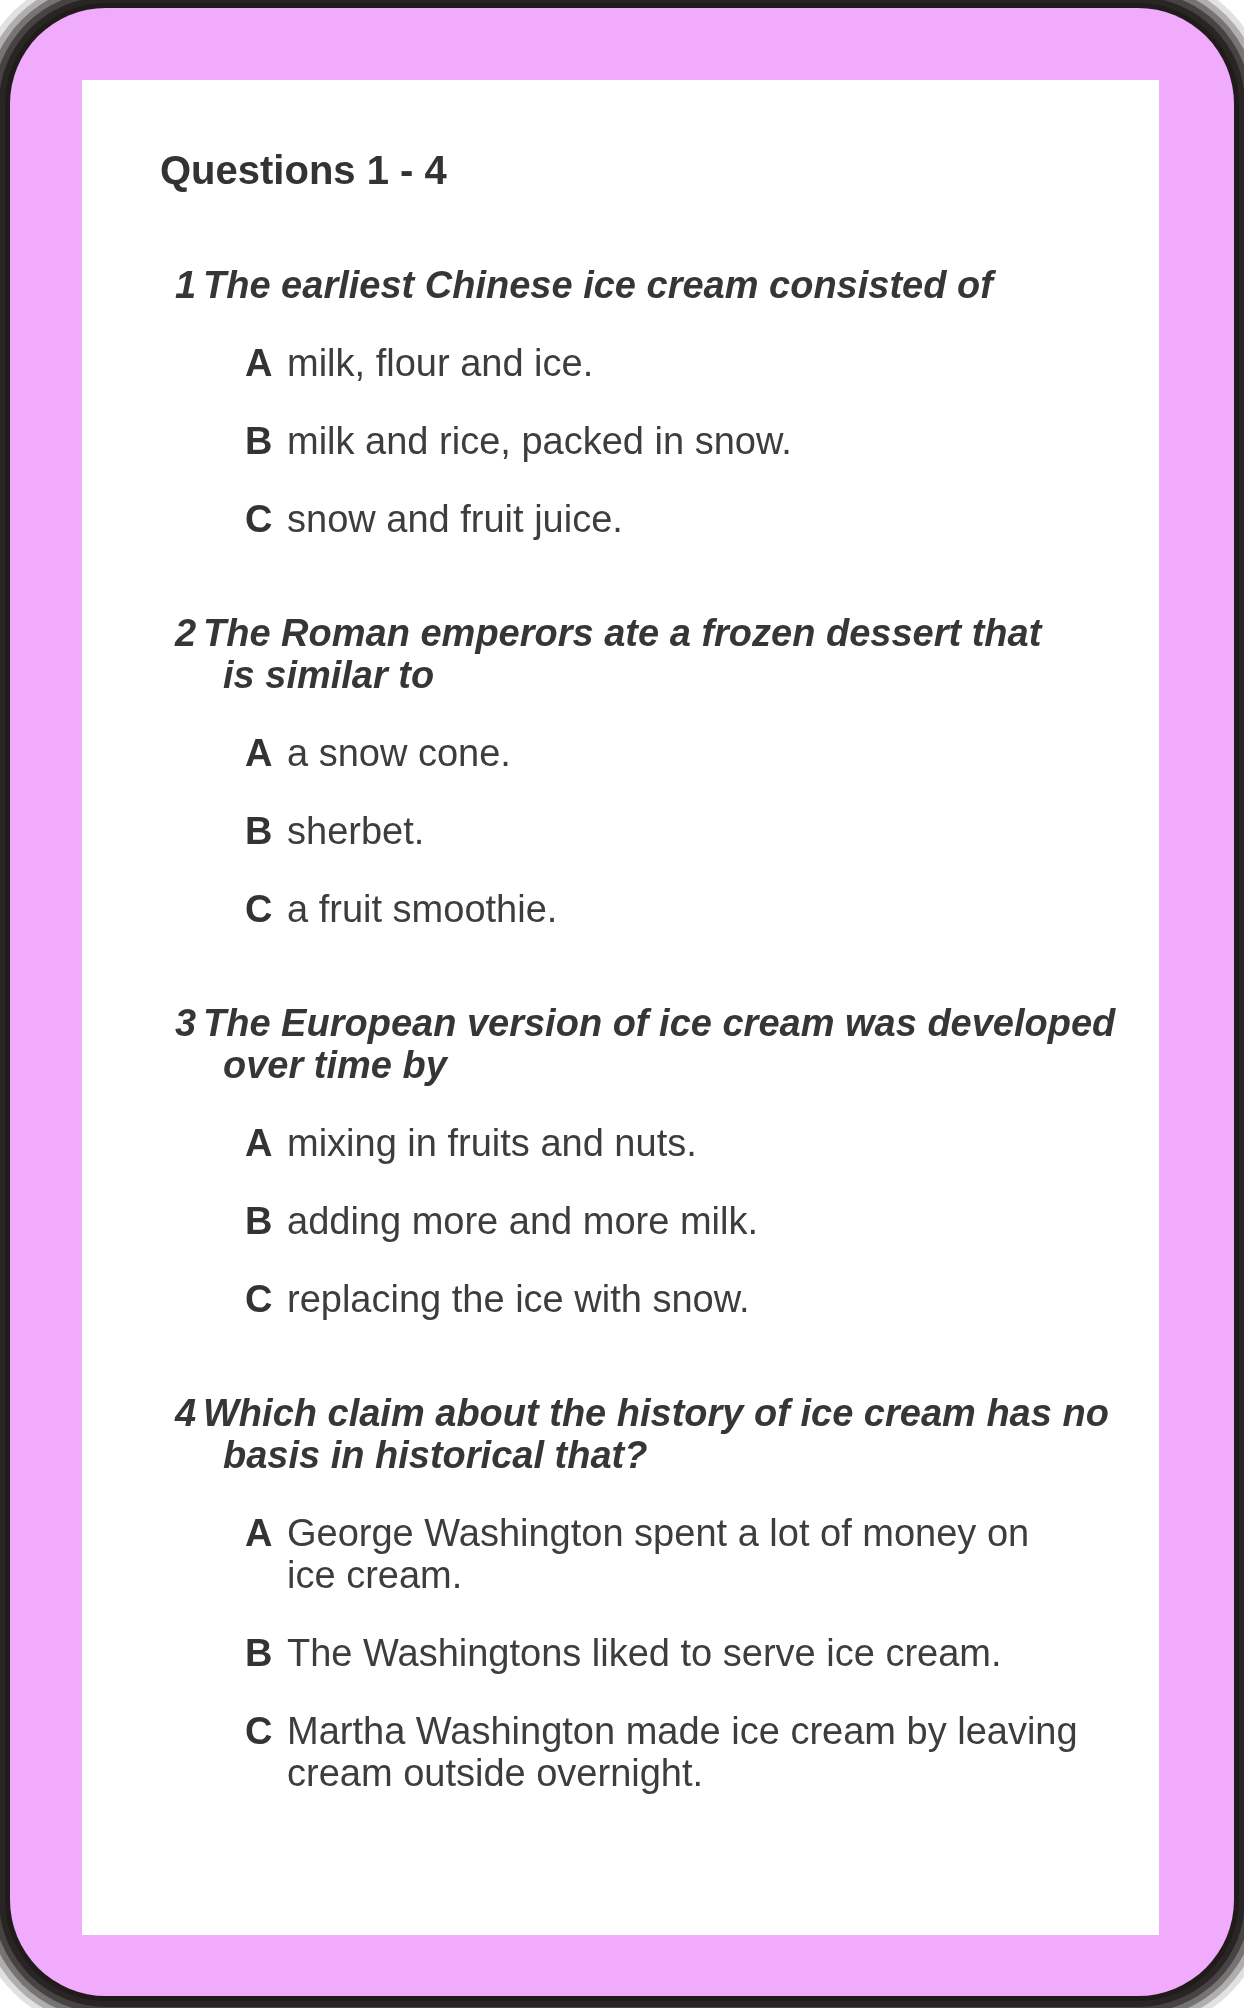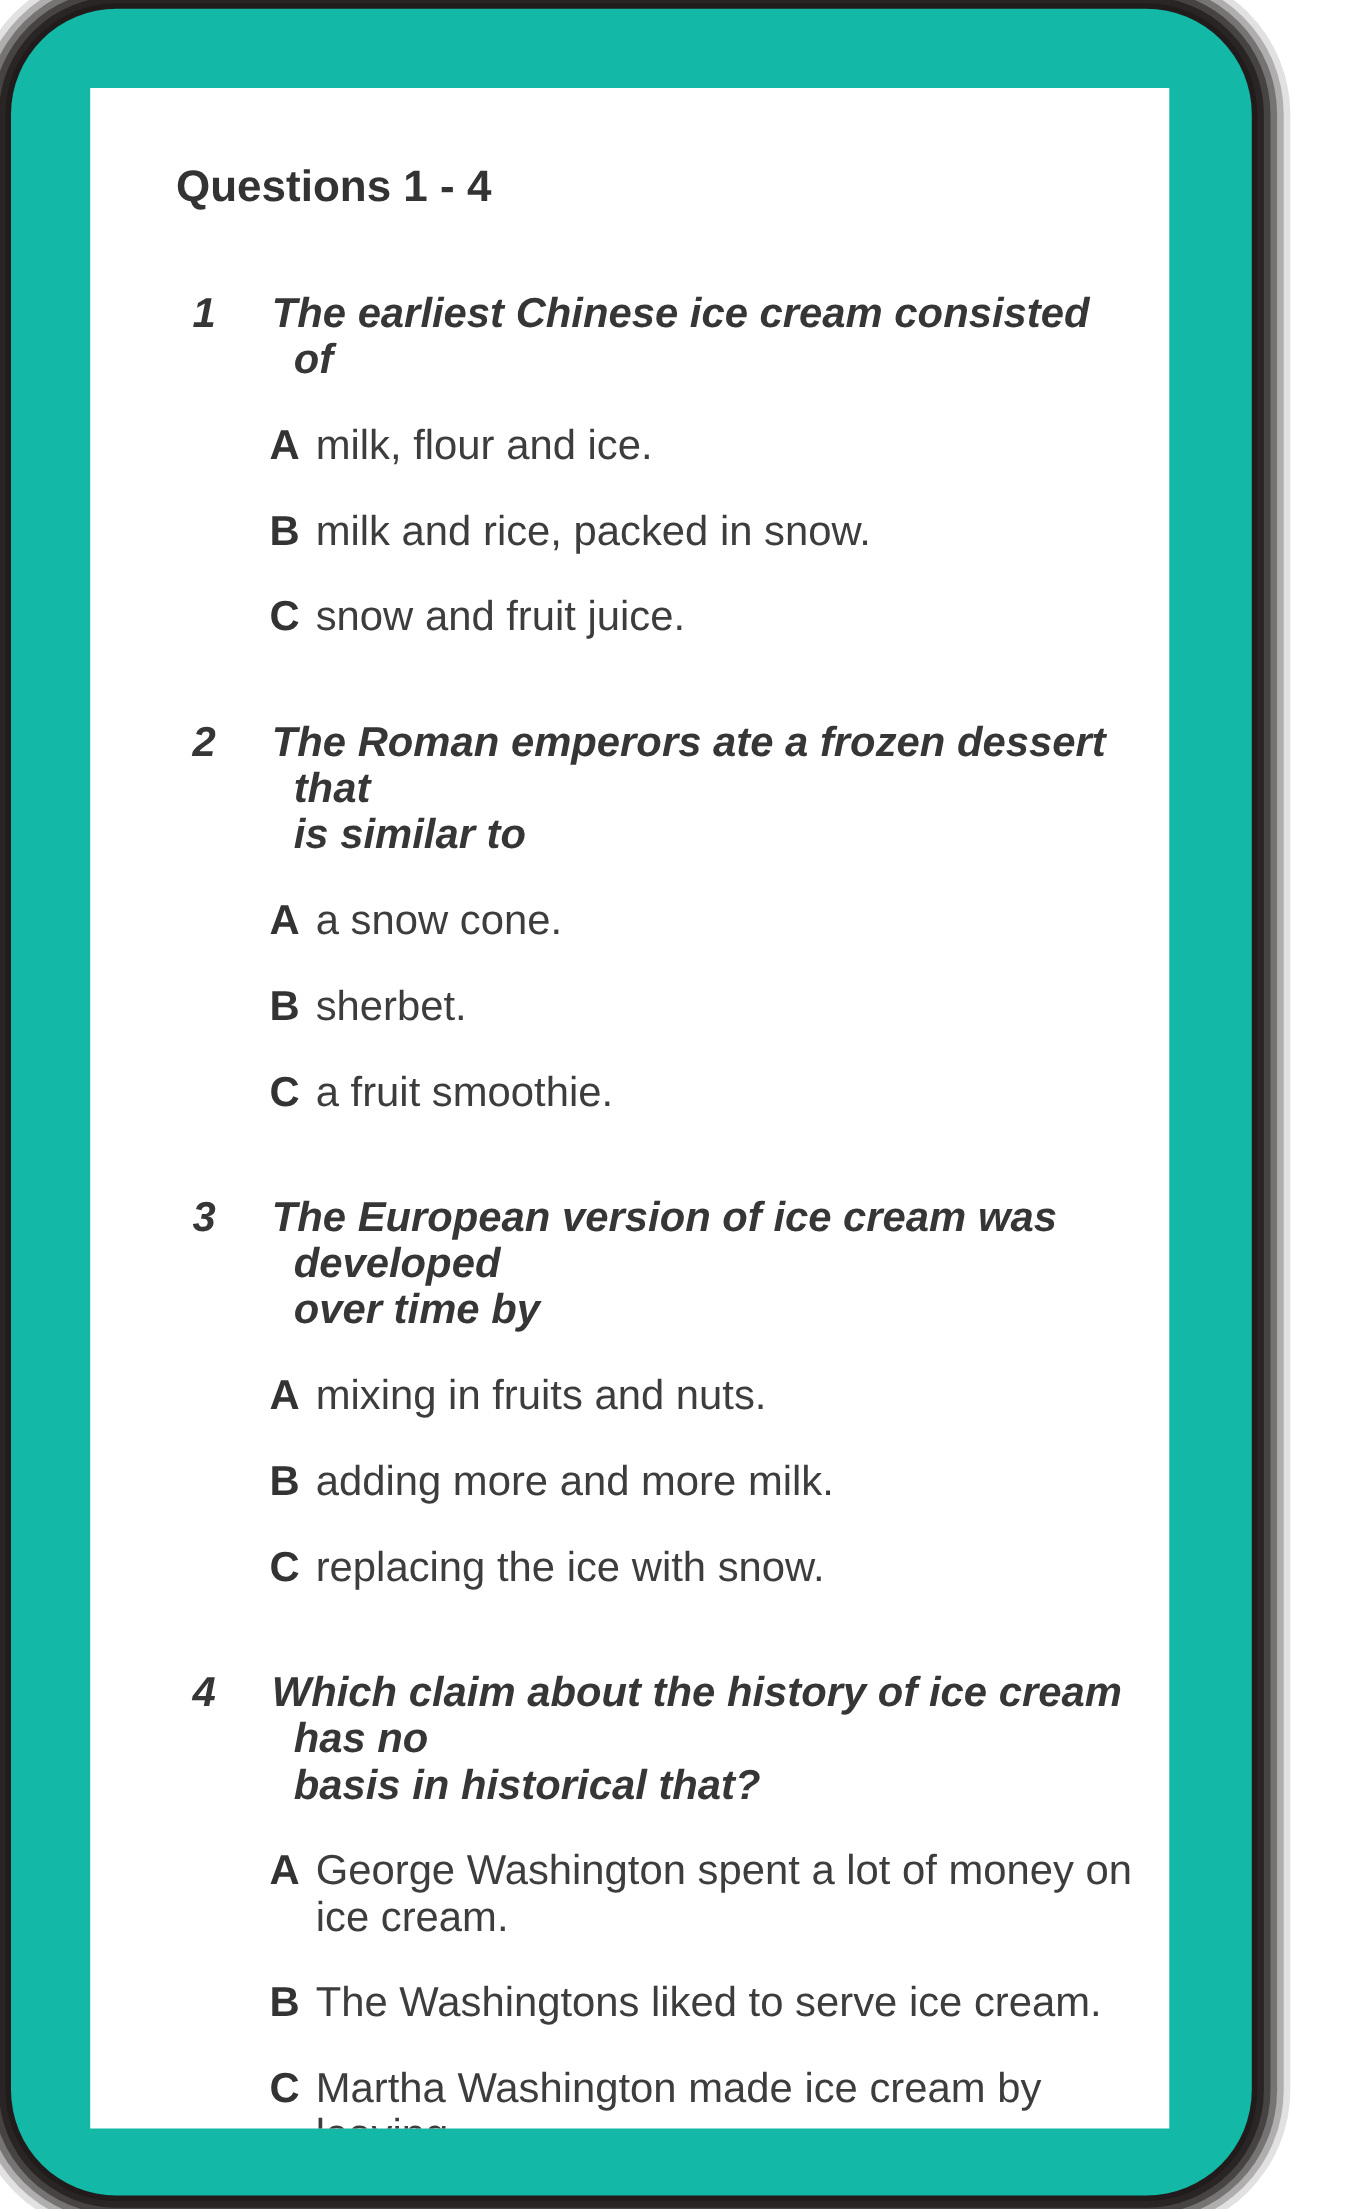--- a/index.html
+++ b/index.html
@@ -9,23 +9,23 @@
     height: 2008px;
     background: #ffffff;
     overflow: hidden;
     font-family: "Liberation Sans", sans-serif;
   }
 
   .device-frame {
     position: absolute;
     left: 10px;
     top: 8px;
-    width: 1128px;
+    width: 1224px;
     height: 1988px;
-    background: #14b8a6;
+    background: #f0abfc;
     border-radius: 96px;
     box-shadow:
       0 0 0 5px  rgba(32, 27, 27, 0.90),
       0 0 0 11px rgba(32, 27, 27, 0.72),
       0 0 0 17px rgba(32, 27, 27, 0.55),
       0 0 0 23px rgba(32, 27, 27, 0.40),
       0 0 0 29px rgba(32, 27, 27, 0.26),
       0 0 0 35px rgba(32, 27, 27, 0.13);
   }
 
@@ -76,21 +76,20 @@
   .qnum {
     flex: 0 0 28px;
     width: 28px;
   }
 
   .stem-text {
     flex: 1 1 auto;
     white-space: pre-line;
     padding-left: 20px;
     text-indent: -20px;
-    margin-left: 44px;
   }
 
   .option {
     display: flex;
     align-items: flex-start;
     margin-top: 36px;
     margin-left: 85px;
     font-size: 38px;
     line-height: 42px;
     cursor: pointer;

